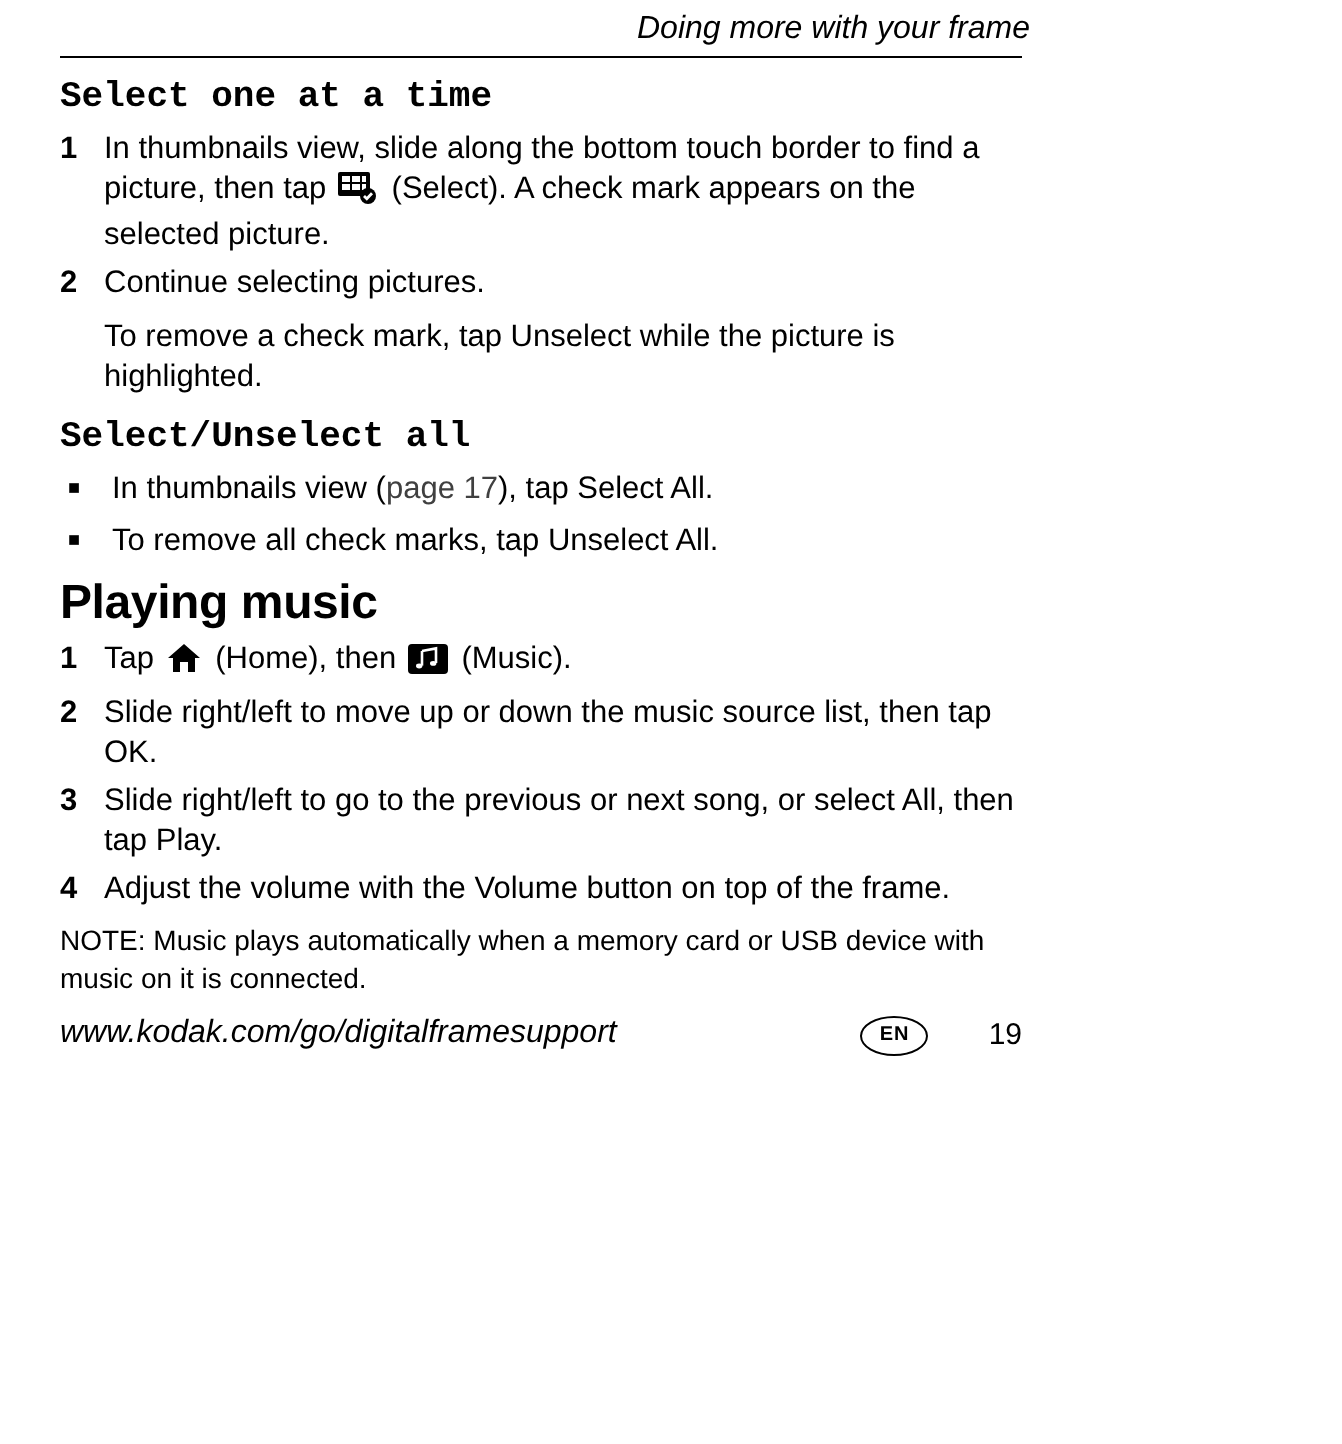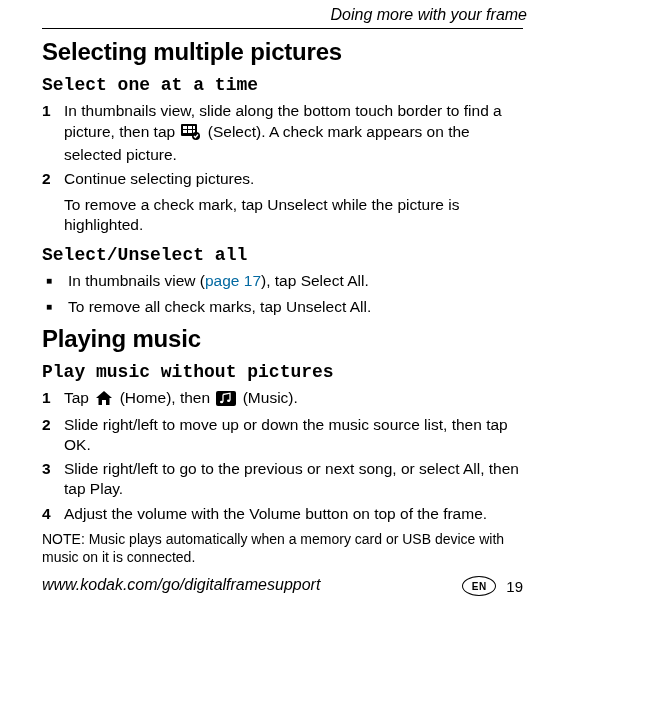--- a/index.html
+++ b/index.html
@@ -9,21 +9,20 @@
     font-family: "Segoe UI", "Helvetica Neue", Arial, sans-serif;
     color: #000;
     width: 671px;
   }
   .page {
     width: 541px;
     min-height: 722px;
     box-sizing: border-box;
     padding: 6px 30px 16px 30px;
     position: relative;
-    margin-left: 12px;
   }
   .running-head {
     text-align: right;
     font-style: italic;
     font-size: 16px;
     margin-bottom: 2px;
     margin-right: -4px;
   }
   .rule {
     border: none;
@@ -92,21 +91,21 @@
   ul.sq > li::before {
     content: "■";
     display: inline-block;
     width: 22px;
     flex: 0 0 22px;
     font-size: 10px;
     line-height: 1.9;
     color: #000;
     padding-left: 4px;
   }
-  .link-ref { color: #0369a1; }
+  .link-ref { color: #404040; }
   .icon {
     display: inline-block;
     vertical-align: -3px;
     margin: 0 2px;
   }
   .note {
     font-size: 14px;
     margin: 6px 0 10px 0;
     line-height: 1.3;
     font-weight: 400;
@@ -117,21 +116,21 @@
     font-size: 15px;
     margin-top: 6px;
   }
   .footer .url {
     font-style: italic;
     font-size: 16px;
   }
   .footer .right {
     display: flex;
     align-items: center;
-    gap: 10px;
+    gap: 30px;
   }
   .en-badge {
     display: inline-flex;
     align-items: center;
     justify-content: center;
     border: 1.5px solid #000;
     border-radius: 50%;
     width: 32px;
     height: 18px;
     font-size: 10px;
@@ -143,21 +142,20 @@
     font-weight: 400;
   }
 </style>
 </head>
 <body>
 <div class="page">
 
 <div class="running-head">Doing more with your frame</div>
 <hr class="rule">
 
-<h1 class="section">Selecting multiple pictures</h1>
 
 <h2 class="sub">Select one at a time</h2>
 <ol class="num">
   <li>
     <span class="num">1</span>
     <span class="txt">
       <span>In thumbnails view, slide along the bottom touch border to find a picture, then tap </span>
       <span class="icon">
         <svg width="20" height="16" viewBox="0 0 20 16">
           <rect x="0" y="0" width="16" height="12" rx="1" fill="#000"></rect>
@@ -187,21 +185,20 @@
     <span>
       <span>In thumbnails view (</span><span class="link-ref">page 17</span><span>), tap Select All.</span>
     </span>
   </li>
   <li>
     <span>To remove all check marks, tap Unselect All.</span>
   </li>
 </ul>
 
 <h1 class="section">Playing music</h1>
-<h2 class="sub">Play music without pictures</h2>
 <ol class="num">
   <li>
     <span class="num">1</span>
     <span class="txt">
       <span>Tap </span>
       <span class="icon">
         <svg width="18" height="15" viewBox="0 0 18 15">
           <path d="M1 7 L9 0 L17 7 L14.5 7 L14.5 14 L11 14 L11 9 L7 9 L7 14 L3.5 14 L3.5 7 Z" fill="#000"></path>
         </svg>
       </span>

